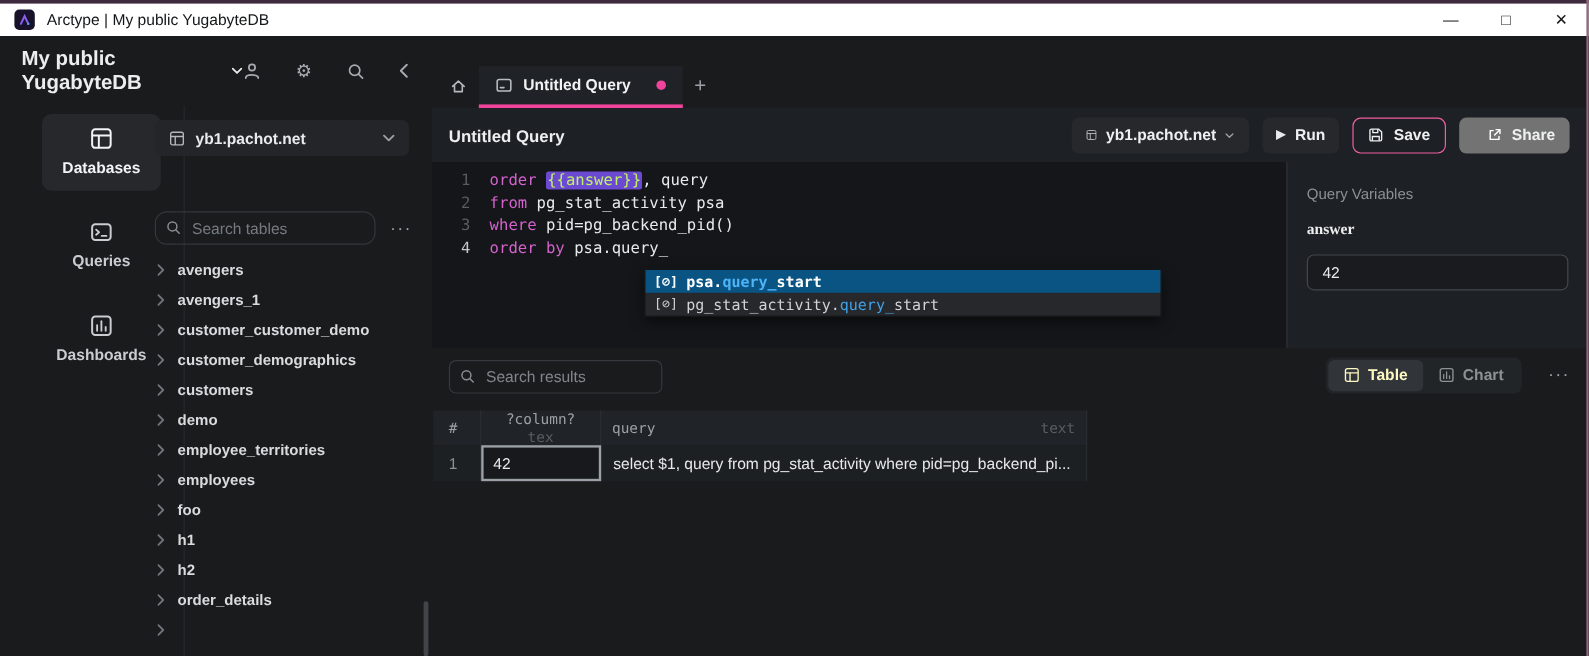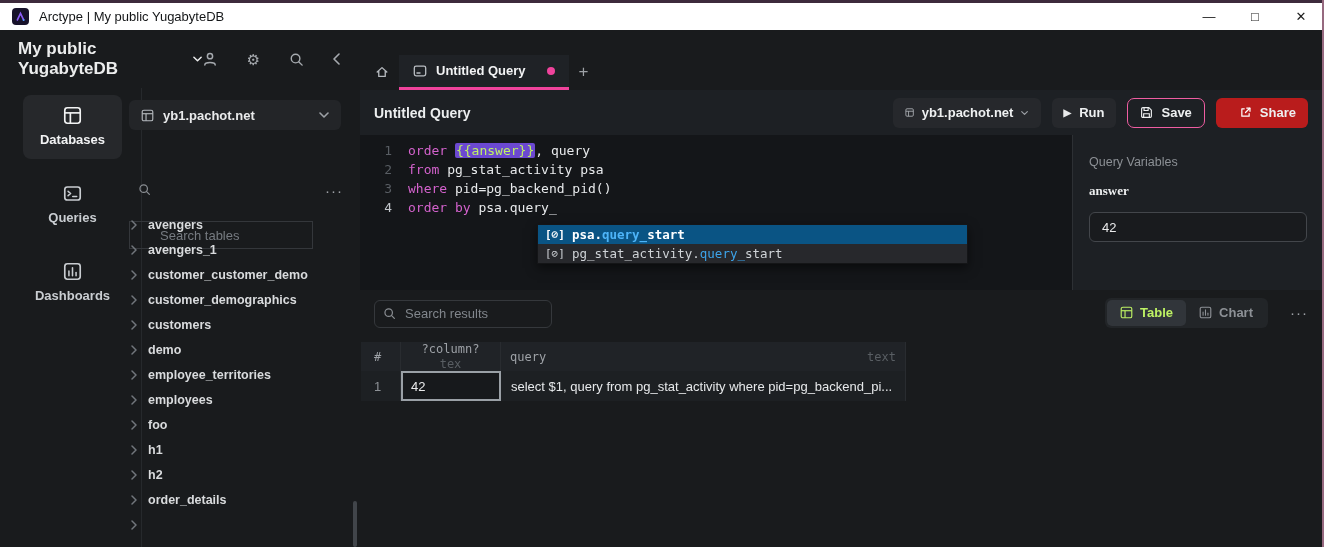--- a/index.html
+++ b/index.html
@@ -18,37 +18,37 @@
 
   
   .workspace-bar { position:absolute; left:0; top:30px; width:360px; height:58px; display:flex; align-items:center;
     padding:0 20px 0 18px; color:#eceded; }
   .ws-name { font-size:17px; font-weight:600; display:flex; align-items:center; gap:9px; }
   .ws-icons { margin-left:auto; display:flex; align-items:center; gap:29px; color:#a6aaaf; }
   .ws-icons .ic { display:flex; align-items:center; justify-content:center; }
   .gear-glyph { font-size:15px; line-height:1; }
 
   
-  .nav-rail { position:absolute; left:4px; top:88px; bottom:0; width:138px; border-right:1px solid #26292c; padding-top:7px; }
+  .nav-rail { position:absolute; left:16px; top:88px; bottom:0; width:138px; border-right:1px solid #26292c; padding-top:7px; }
   .nav-item { width:99px; margin:0 auto 14px; border-radius:8px; text-align:center; padding:11px 0 12px; color:#c9cdd1; }
   .nav-item.active { background:#26282b; color:#f2f3f4; }
   .nav-item .nicon { display:flex; justify-content:center; margin-bottom:7px; }
   .nav-item .nlabel { font-size:13px; font-weight:600; }
 
   
   .table-panel { position:absolute; left:116px; top:88px; bottom:0; width:244px; }
   .select { position:absolute; left:13px; width:212px; height:30px; background:#232528; border-radius:6px;
     display:flex; align-items:center; gap:9px; padding:0 12px; color:#e9eaeb; font-size:13px; font-weight:700; }
   .select .chev { margin-left:auto; color:#9da1a6; }
   .sel-conn { top:12px; }
   .sel-schema { top:50px; }
   .search-row { position:absolute; left:13px; top:88px; width:218px; display:flex; align-items:center; }
   .search-box { position:relative; width:184px; height:28px; }
-  .search-box input { width:100%; height:100%; background:transparent; border:1px solid #34373b; border-radius:0;
-    color:#d5d8db; font-size:13px; padding:0 4px 0 30px; outline:none; font-family:"Liberation Sans", sans-serif;margin-top:45px; }
+  .search-box input { width:100%; height:100%; background:transparent; border:1px solid #34373b; border-radius:10px;
+    color:#d5d8db; font-size:13px; padding:0 4px 0 30px; outline:none; font-family:"Liberation Sans", sans-serif; }
   .search-box input::placeholder { color:#767b81; }
   .search-box .mag { position:absolute; left:9px; top:7px; color:#8a8e93; }
   .more-dots { margin-left:12px; color:#9da1a6; font-size:15px; letter-spacing:1px; line-height:1; }
   .tables-list { position:absolute; left:0; top:124px; right:0; bottom:0; overflow:hidden; }
   .table-row { height:25px; display:flex; align-items:center; gap:11px; padding-left:15px; color:#d9dbdd; }
   .table-row .chev-r { color:#71767c; }
   .table-row .tname { font-size:12.5px; font-weight:600; }
   .scrollbar-thumb { position:absolute; right:3px; bottom:0; width:4px; height:46px; border-radius:2px; background:#41454a; }
 
   
@@ -68,21 +68,21 @@
   .query-panel { position:absolute; left:0; top:60px; right:0; height:200px; background:#1d2024; }
   .q-header { height:45px; display:flex; align-items:center; padding:0 14px; }
   .q-title { font-size:14px; font-weight:700; color:#eceeef; }
   .q-actions { margin-left:auto; display:flex; align-items:center; gap:11px; }
   .btn { height:30px; border-radius:6px; display:flex; align-items:center; gap:8px; padding:0 12px;
     font-size:13px; font-weight:600; color:#eef0f1; background:#26282c; }
   .conn-btn { width:148px; }
   .conn-btn .chev { margin-left:auto; color:#9da1a6; }
   .play-glyph { font-size:10px; line-height:1; color:#e8e9ea; }
   .save-btn { background:#1d2024; border:1.5px solid #ef5da2; border-radius:7px; }
-  .share-btn { background:#b91c1c;padding-left:23px; }
+  .share-btn { background:#737373;padding-left:23px; }
 
   .editor { position:absolute; left:0; top:45px; width:712px; bottom:0; background:#141619;
     font-family:"DejaVu Sans Mono", monospace; font-size:13px; line-height:19px; padding-top:6px; }
   .code-line { display:flex; }
   .gutter { width:32px; text-align:right; color:#585d63; flex:none; }
   .code-line.active .gutter { color:#c3c7cc; }
   .code { margin-left:16px; white-space:pre; color:#e8eaec; }
   .kw { color:#d362cc; }
   .tpl-var { background:#6c49d1; color:#bef264; border-radius:2px; padding:0 1px; }
 
@@ -105,21 +105,21 @@
   .r-toolbar { height:45px; display:flex; align-items:center; padding:0 14px; }
   .r-search { position:relative; width:178px; height:28px; margin-top:2px; }
   .r-search input { width:100%; height:100%; background:transparent; border:1px solid #35383c; border-radius:6px;
     color:#d5d8db; font-size:13px; padding:0 8px 0 30px; outline:none; font-family:"Liberation Sans", sans-serif; }
   .r-search input::placeholder { color:#81868c; }
   .r-search .mag { position:absolute; left:9px; top:7px; color:#8a8e93; }
   .r-right { margin-left:auto; display:flex; align-items:center; gap:10px; }
   .segmented { background:#222528; border-radius:6px; padding:2px; display:flex; }
   .segment { height:26px; display:flex; align-items:center; gap:7px; padding:0 13px; border-radius:5px;
     font-size:13px; font-weight:600; color:#8d9196; }
-  .segment.active { background:#31353a; color:#bef264;text-align:center; }
+  .segment.active { background:#31353a; color:#fef9c3;text-align:center; }
 
   .r-grid { position:absolute; left:1px; top:52px; width:545px; }
   .g-head { display:flex; height:29px; background:#202327; font-family:"DejaVu Sans Mono", monospace; font-size:12px; color:#9da1a6; }
   .g-head > div { display:flex; align-items:center; border-right:1px solid #292c30; }
   .gh-idx { width:40px; padding-left:13px; }
   .gh-col { justify-content:space-between; padding:0 9px; }
   .gh-c1 { width:100px;flex-direction:column; }
   .gh-c2 { width:405px; }
   .g-type { color:#595e63; }
   .g-row { display:flex; height:30px; background:#1d2023; align-items:stretch; }

